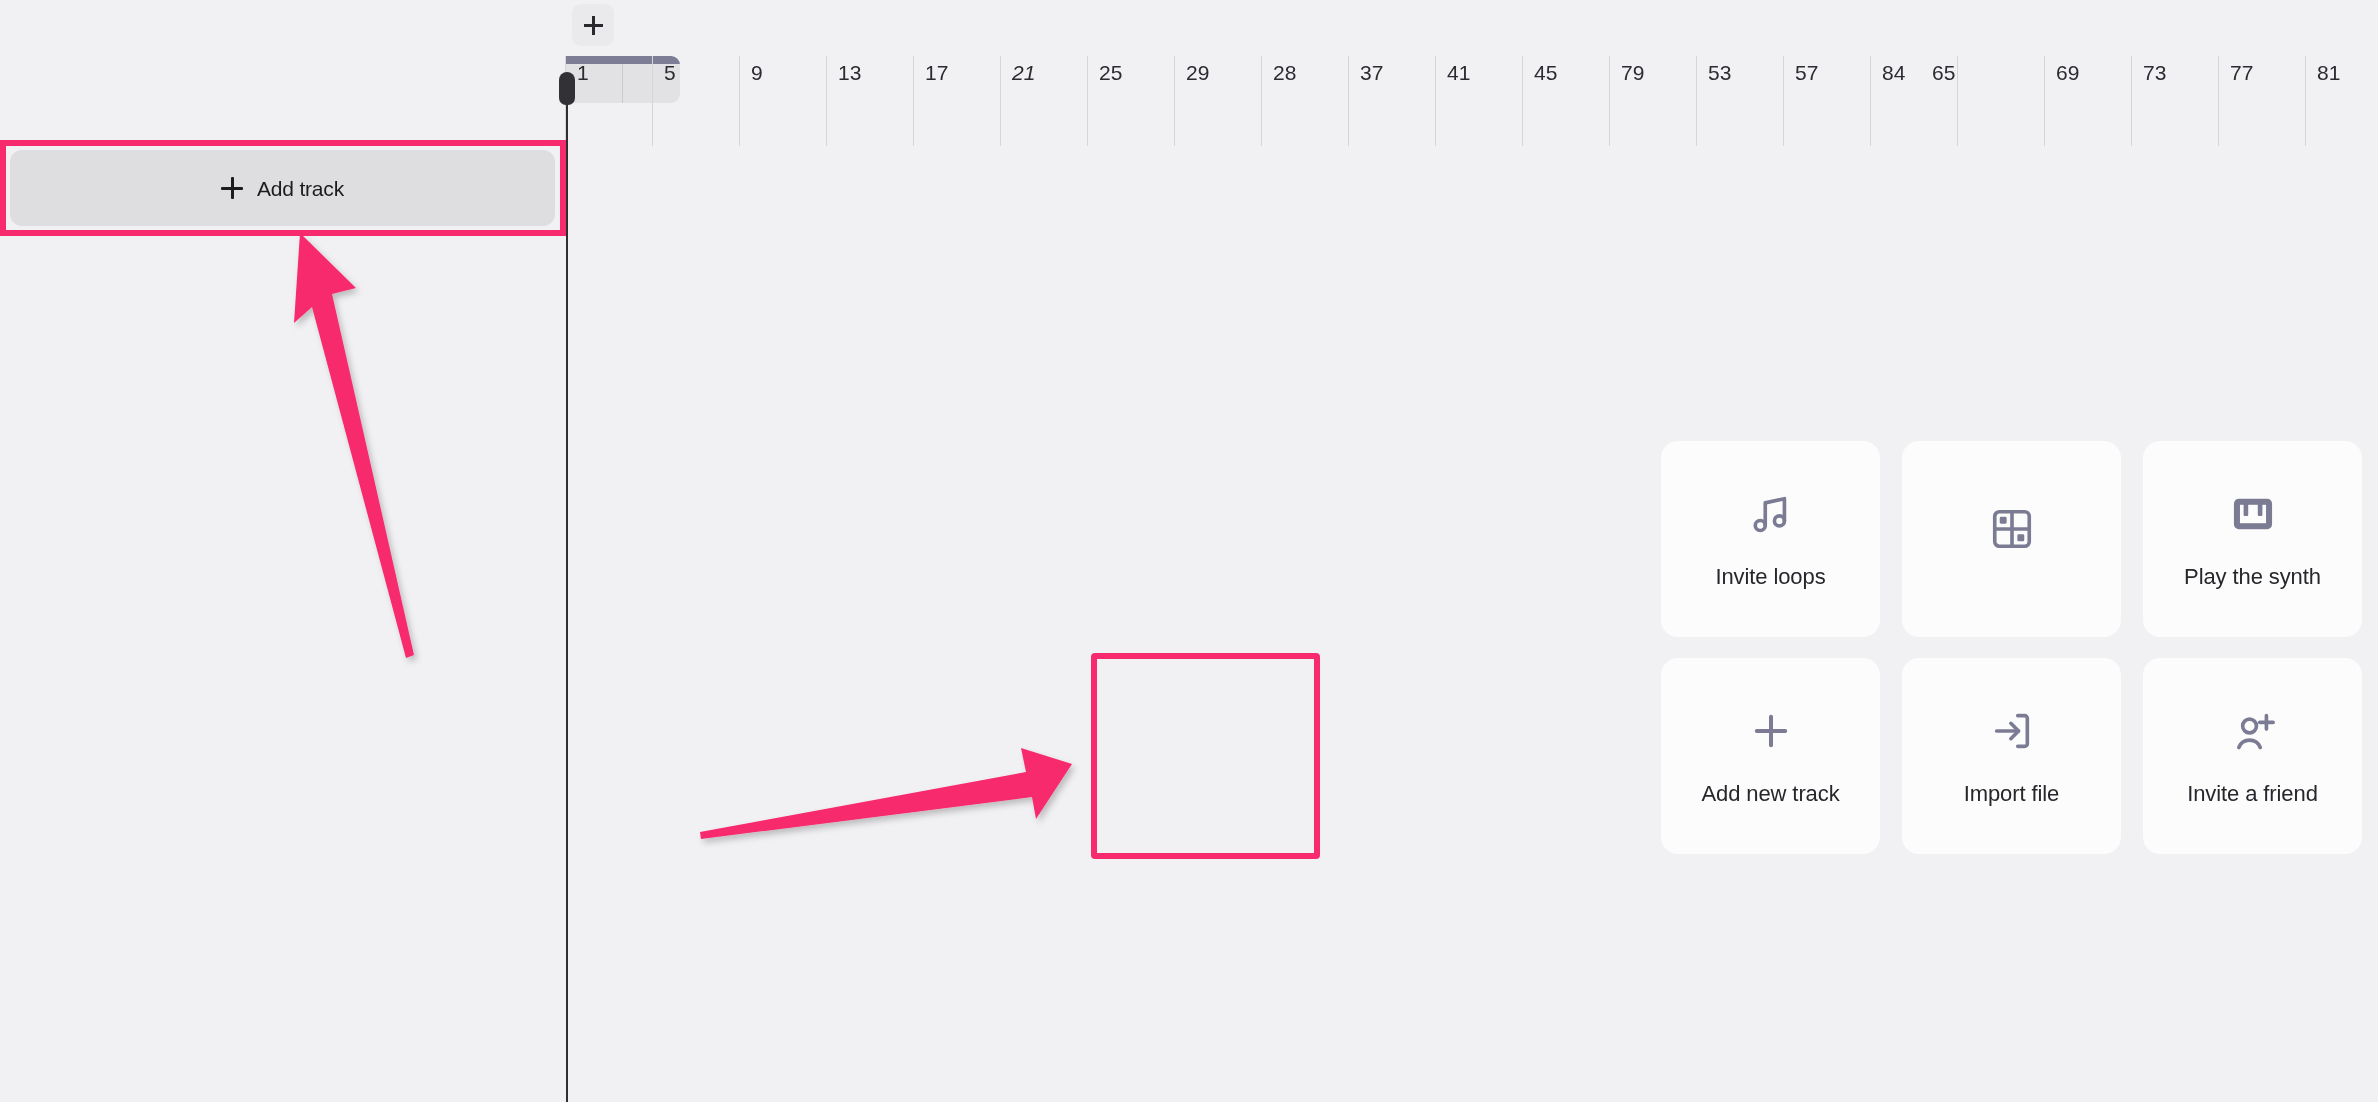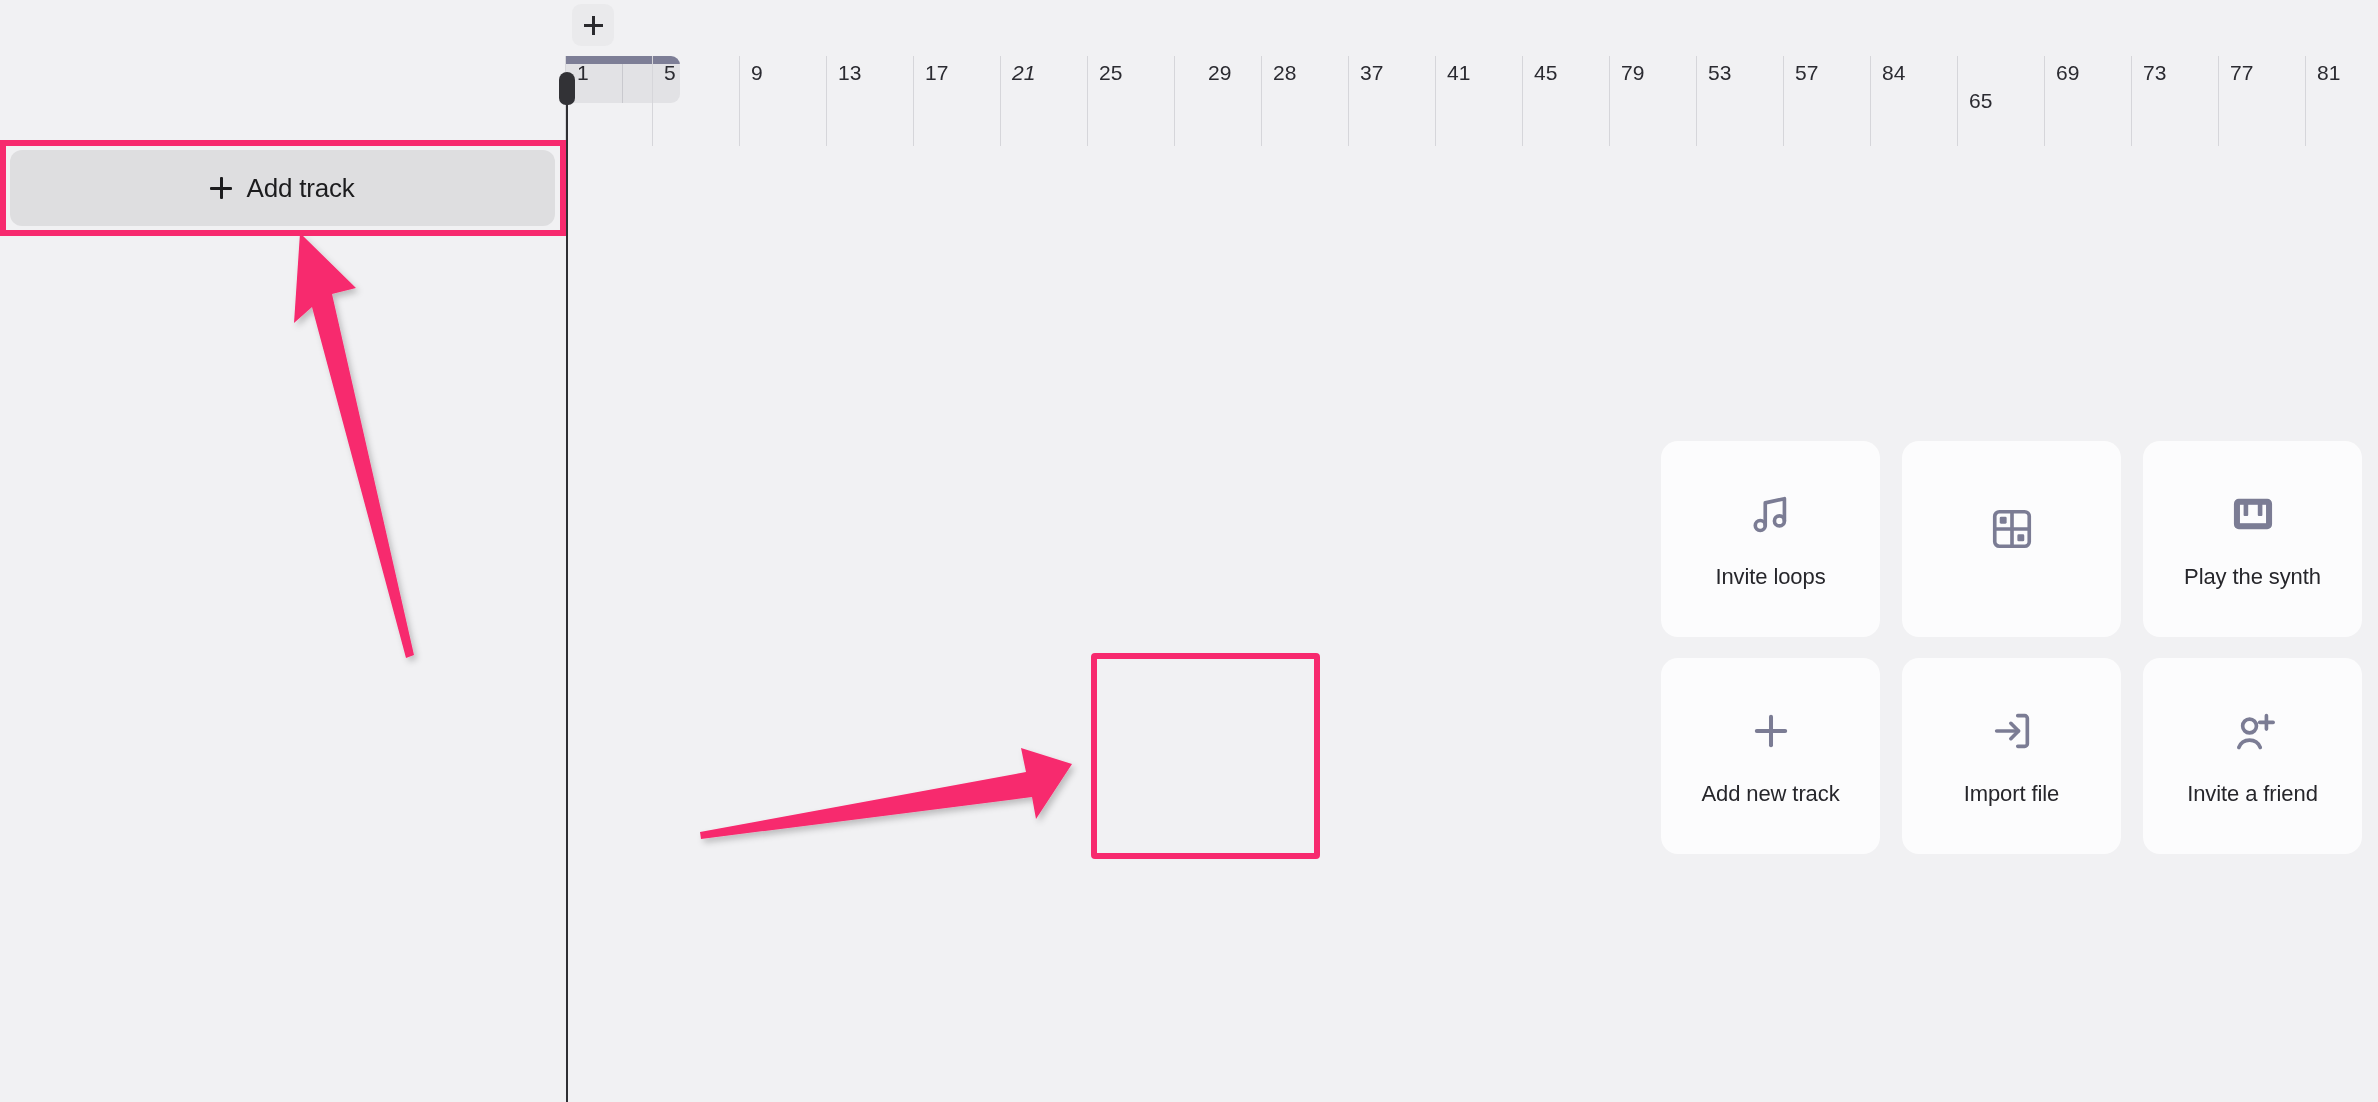--- a/index.html
+++ b/index.html
@@ -58,21 +58,21 @@
     background: #1c1c1e;
     border-radius: 1px;
   }
   .add-track-button .plus-glyph::before {
     left: 0; top: 9.5px; width: 22px; height: 3px;
   }
   .add-track-button .plus-glyph::after {
     left: 9.5px; top: 0; width: 3px; height: 22px;
   }
   .add-track-label {
-    font-size: 26px;
+    font-size: 21px;
     color: #1c1c1e;
     letter-spacing: -0.2px;
     line-height: 1;
   }
 
   
   .timeline-area {
     position: absolute;
     left: 565px; top: 0;
     width: 1813px;
@@ -292,39 +292,39 @@
         <div class="ruler-label" style="left: 186px;">9</div>
         <div class="ruler-tick" style="left: 261px;"></div>
         <div class="ruler-label" style="left: 273px;">13</div>
         <div class="ruler-tick" style="left: 348px;"></div>
         <div class="ruler-label" style="left: 360px;">17</div>
         <div class="ruler-tick" style="left: 435px;"></div>
         <div class="ruler-label" style="left: 447px; font-style: italic;">21</div>
         <div class="ruler-tick" style="left: 522px;"></div>
         <div class="ruler-label" style="left: 534px;">25</div>
         <div class="ruler-tick" style="left: 609px;"></div>
-        <div class="ruler-label" style="left: 621px; margin-left: 22px;">29</div>
+        <div class="ruler-label" style="left: 621px;">29</div>
         <div class="ruler-tick" style="left: 696px;"></div>
         <div class="ruler-label" style="left: 708px;">28</div>
         <div class="ruler-tick" style="left: 783px;"></div>
         <div class="ruler-label" style="left: 795px;">37</div>
         <div class="ruler-tick" style="left: 870px;"></div>
         <div class="ruler-label" style="left: 882px;">41</div>
         <div class="ruler-tick" style="left: 957px;"></div>
         <div class="ruler-label" style="left: 969px;">45</div>
         <div class="ruler-tick" style="left: 1044px;"></div>
         <div class="ruler-label" style="left: 1056px;">79</div>
         <div class="ruler-tick" style="left: 1131px;"></div>
         <div class="ruler-label" style="left: 1143px;">53</div>
         <div class="ruler-tick" style="left: 1218px;"></div>
         <div class="ruler-label" style="left: 1230px;">57</div>
         <div class="ruler-tick" style="left: 1305px;"></div>
         <div class="ruler-label" style="left: 1317px;">84</div>
         <div class="ruler-tick" style="left: 1392px;"></div>
-        <div class="ruler-label" style="left: 1404px; margin-top: 28px;">65</div>
+        <div class="ruler-label" style="left: 1367px;">65</div>
         <div class="ruler-tick" style="left: 1479px;"></div>
         <div class="ruler-label" style="left: 1491px;">69</div>
         <div class="ruler-tick" style="left: 1566px;"></div>
         <div class="ruler-label" style="left: 1578px;">73</div>
         <div class="ruler-tick" style="left: 1653px;"></div>
         <div class="ruler-label" style="left: 1665px;">77</div>
         <div class="ruler-tick" style="left: 1740px;"></div>
         <div class="ruler-label" style="left: 1752px;">81</div>
       </div>
 

